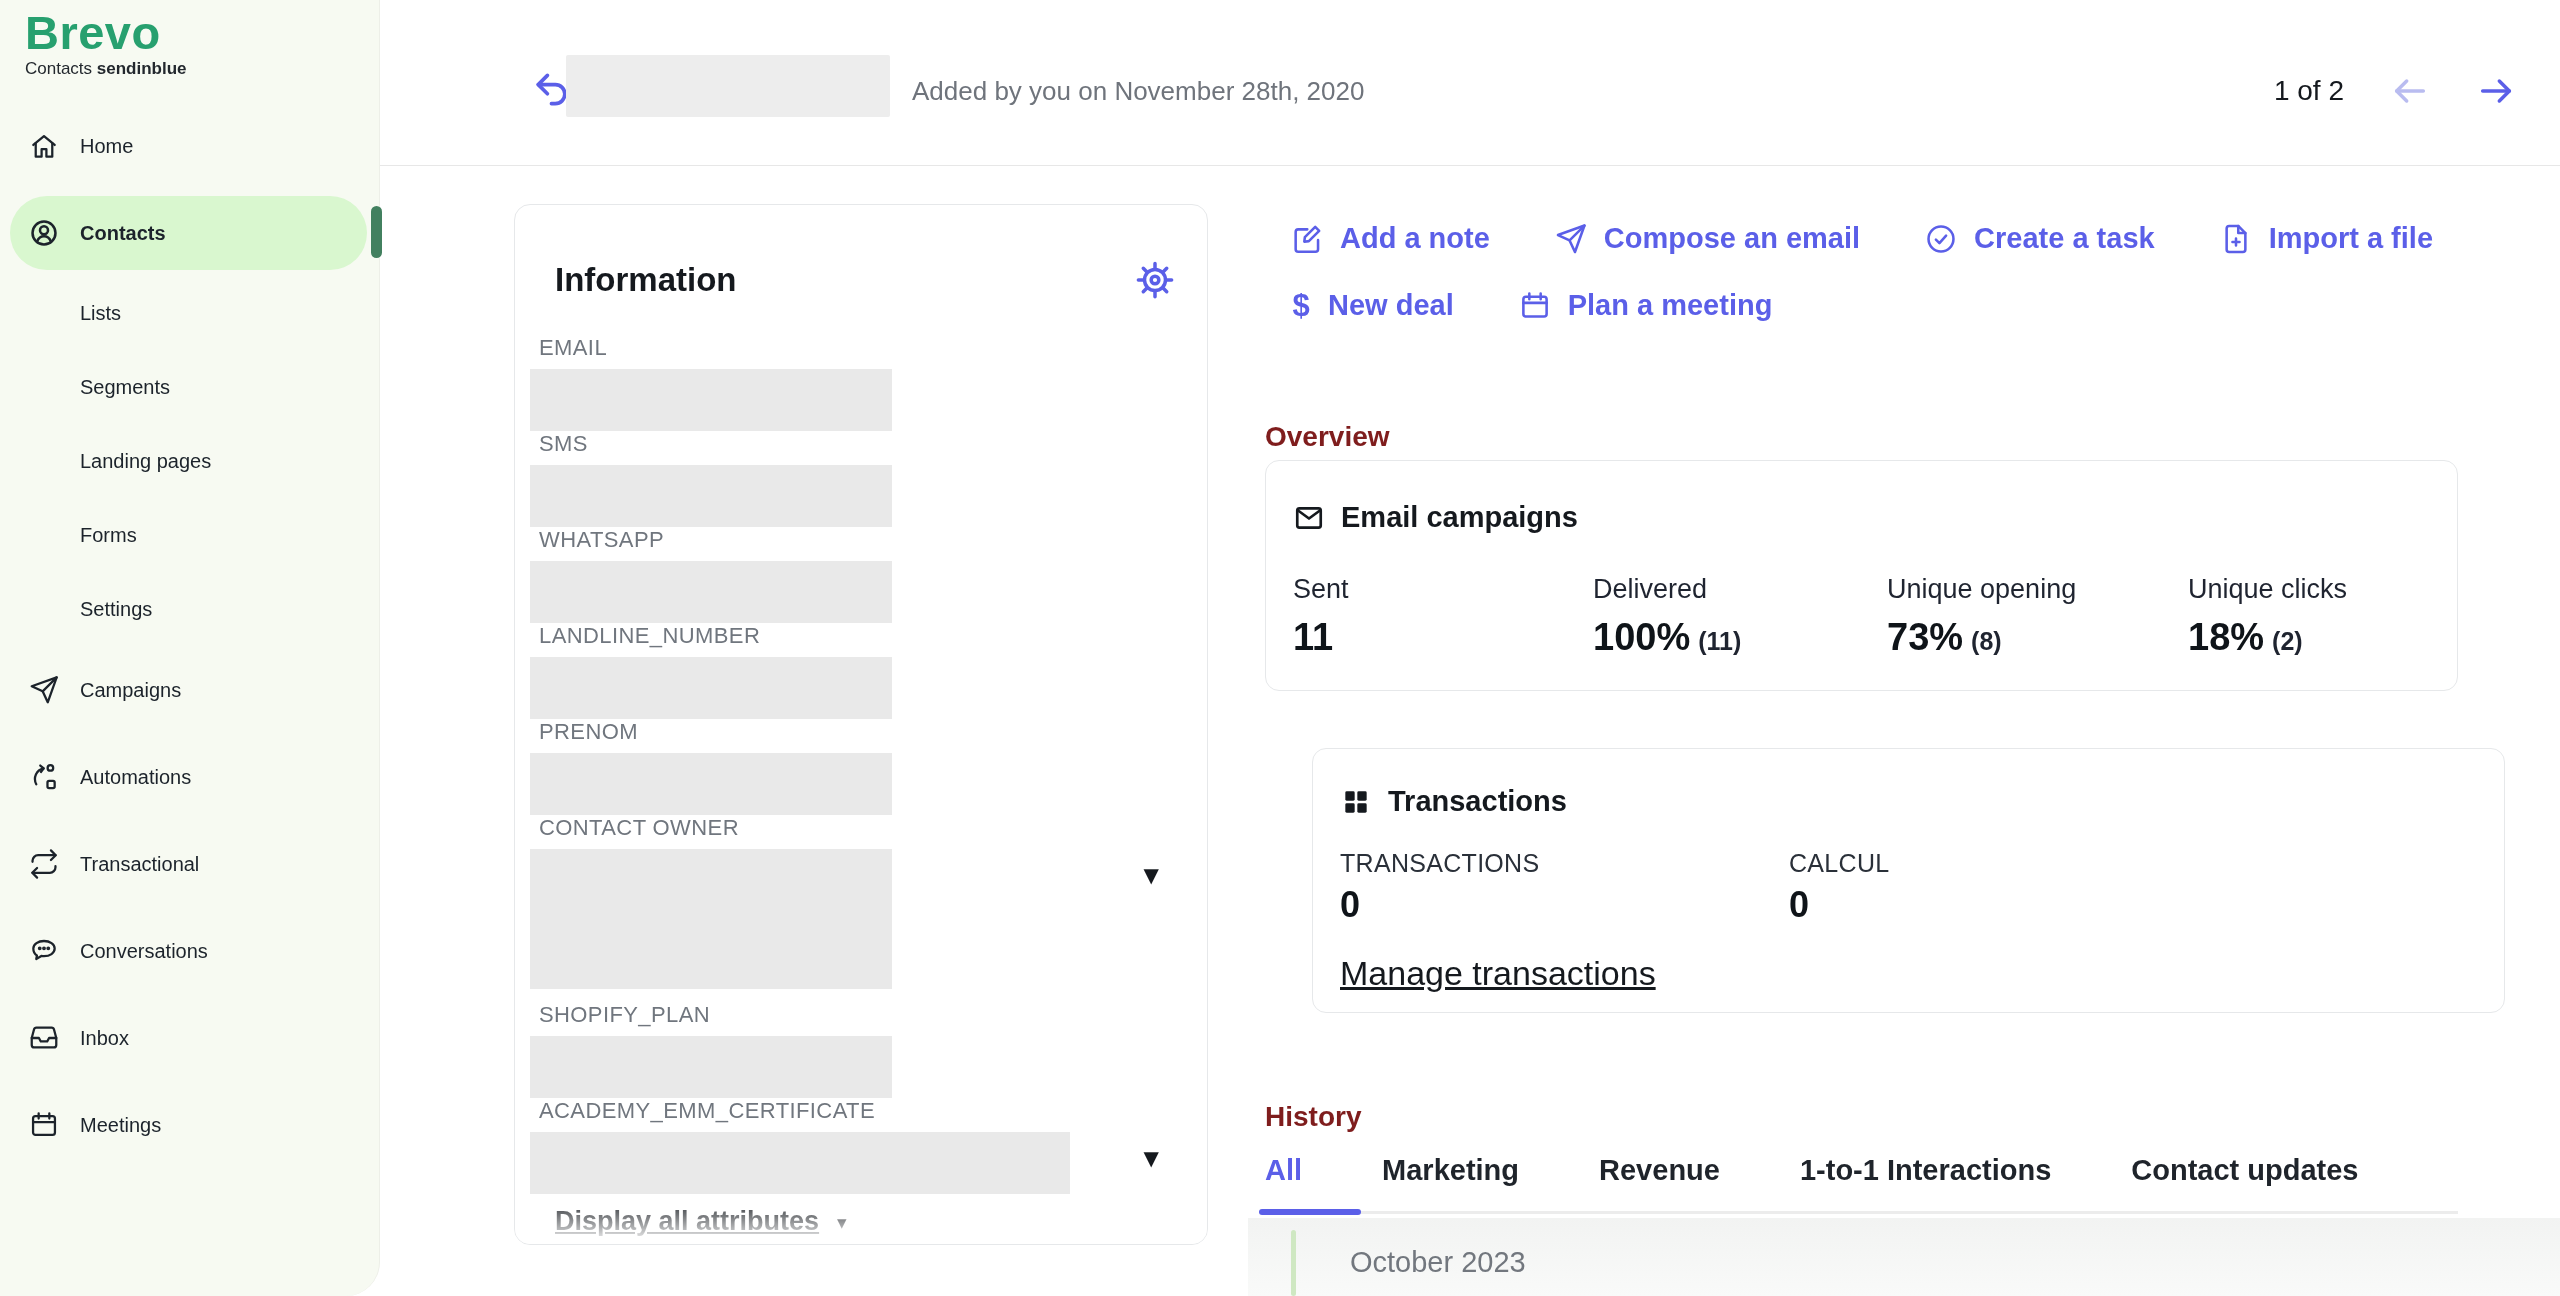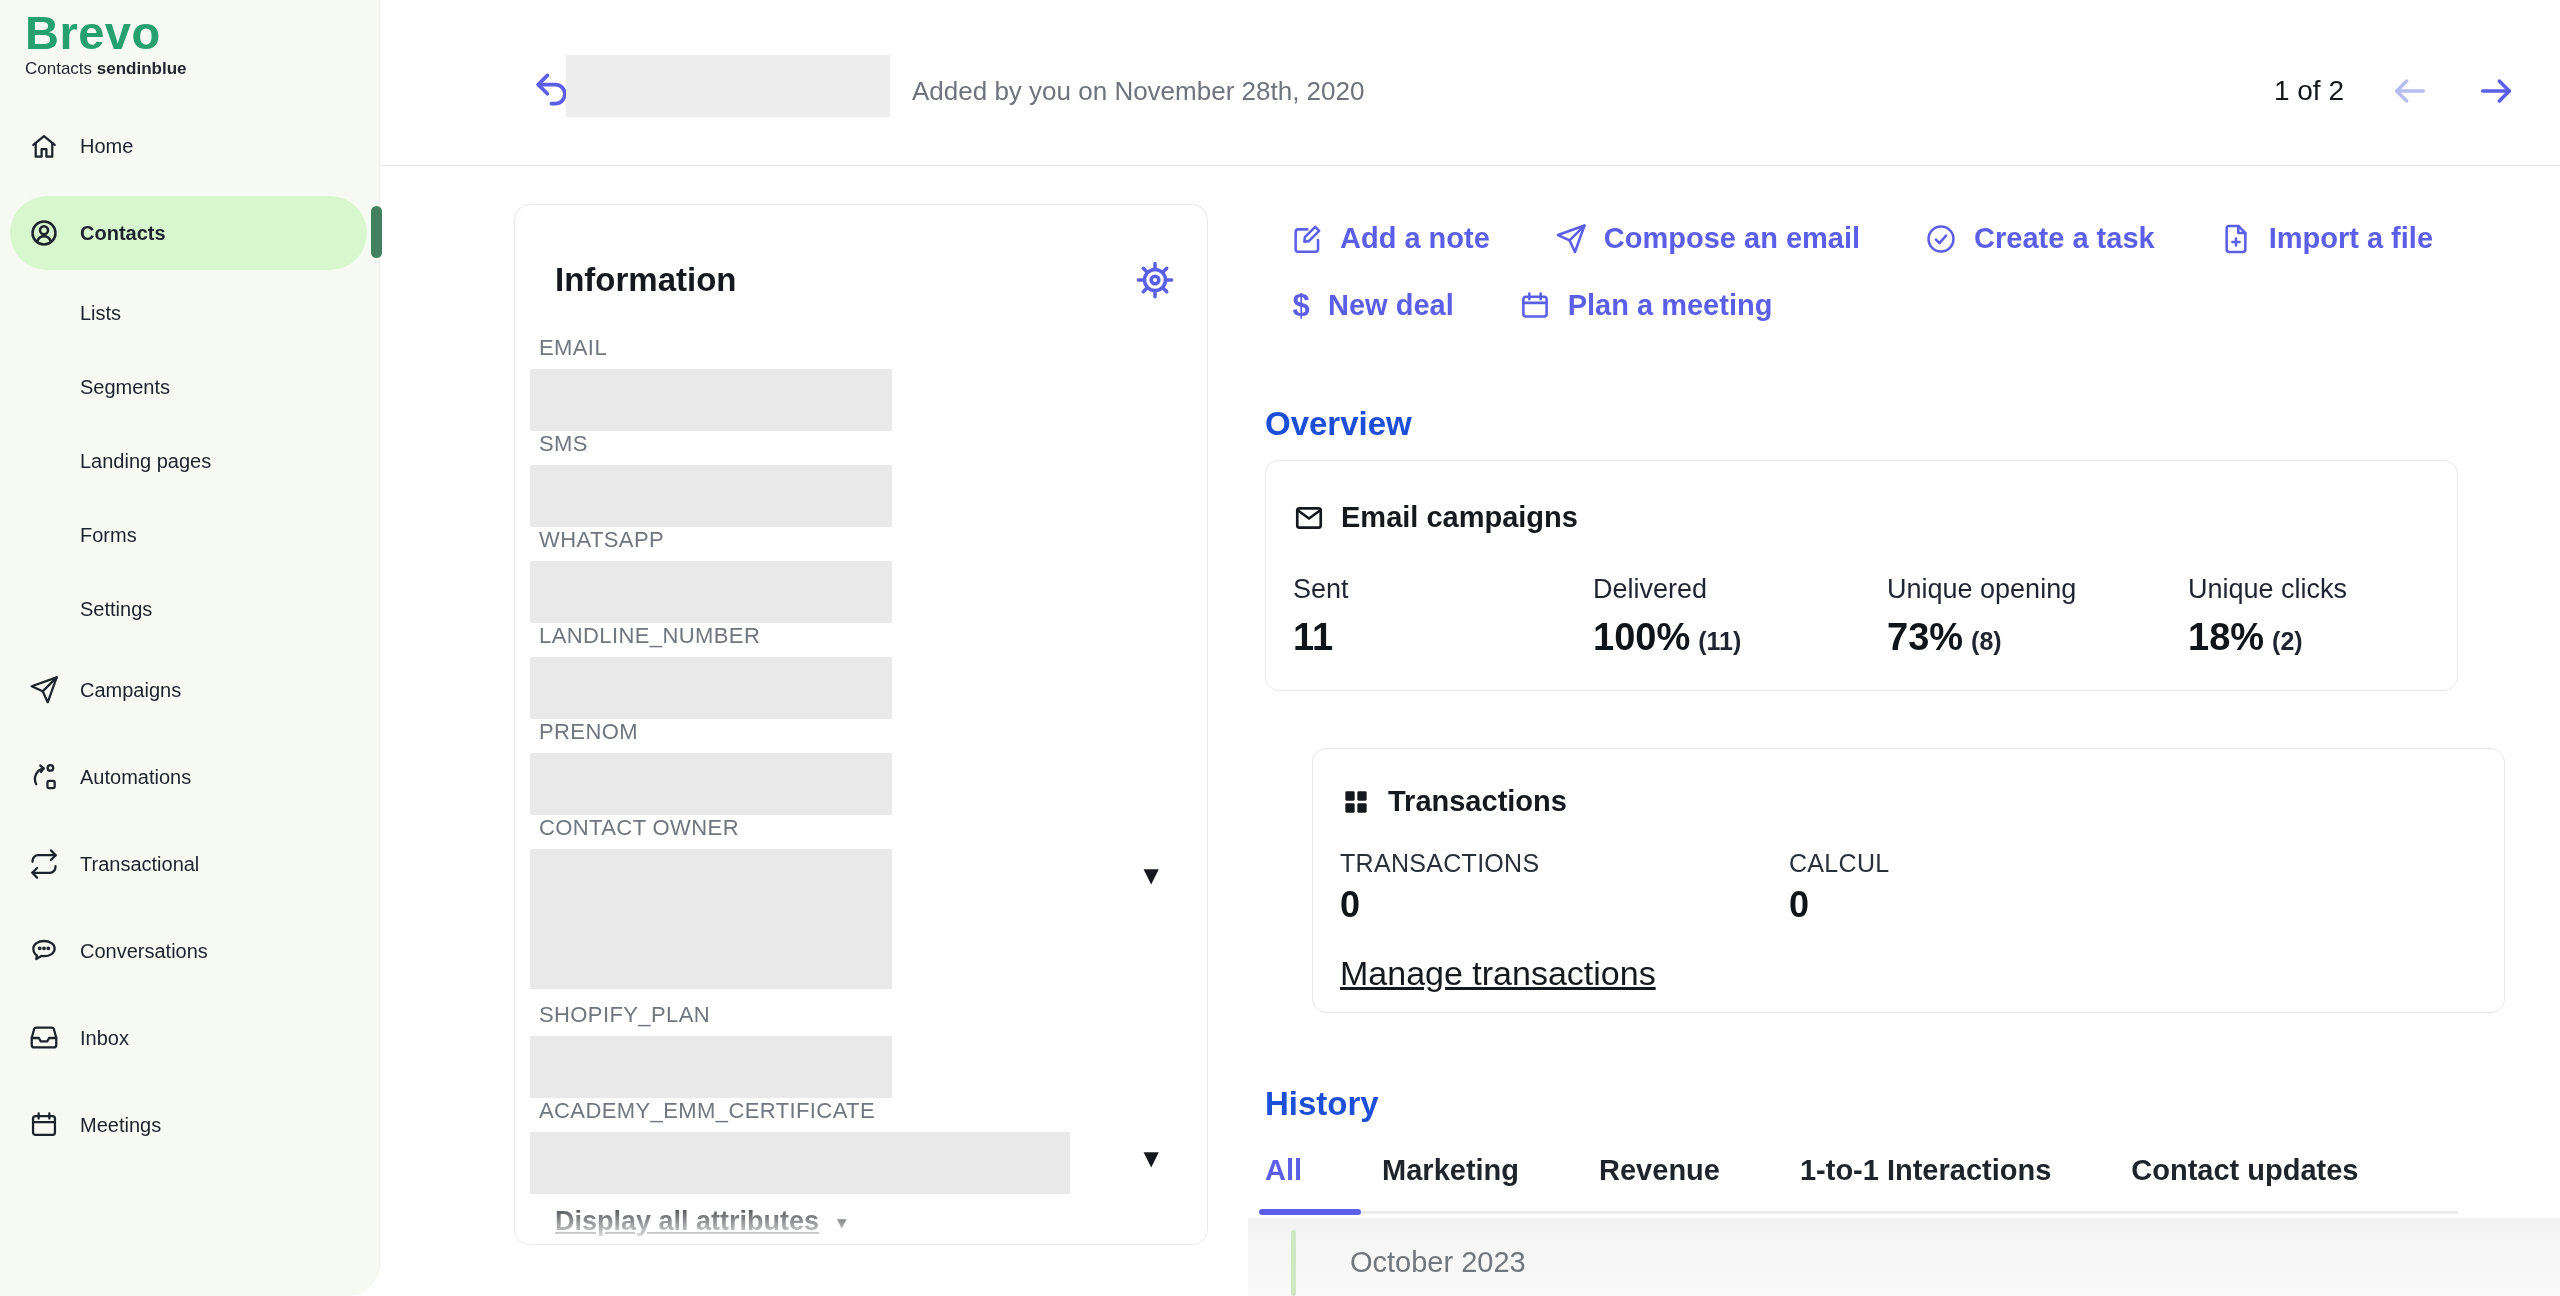--- a/index.html
+++ b/index.html
@@ -68,21 +68,21 @@
 
   
   .actions { position:absolute; left:1290px; top:205px; }
   .actions-row { display:flex; gap:64px; height:67px; align-items:center; }
   .action { display:flex; align-items:center; gap:16px; color:#5b5fe8; font-size:29px; font-weight:700;
             cursor:pointer; white-space:nowrap; }
   .action svg { width:34px; height:34px; }
   .action .glyph { font-size:31px; font-weight:700; width:22px; text-align:center; }
 
   
-  .section-title { position:absolute; font-size:33px; font-weight:700; color:#1d4ed8; }
+  .section-title { position:absolute; font-size:28px; font-weight:700; color:#7f1d1d;margin-top:16px; }
 
   
   .panel { position:absolute; left:1265px; width:1193px; background:#fff;
            border:1px solid #e6e8ea; border-radius:14px; }
   .email-card { top:460px; height:231px; }
   .trans-card { top:748px; height:265px;margin-left:47px; }
   .card-head { position:absolute; left:27px; top:40px; display:flex; align-items:center; gap:16px;
                font-size:29px; font-weight:700; color:#15191e; }
   .card-head svg { width:32px; height:32px; color:#15191e; }
   .trans-card .card-head { top:36px; }

